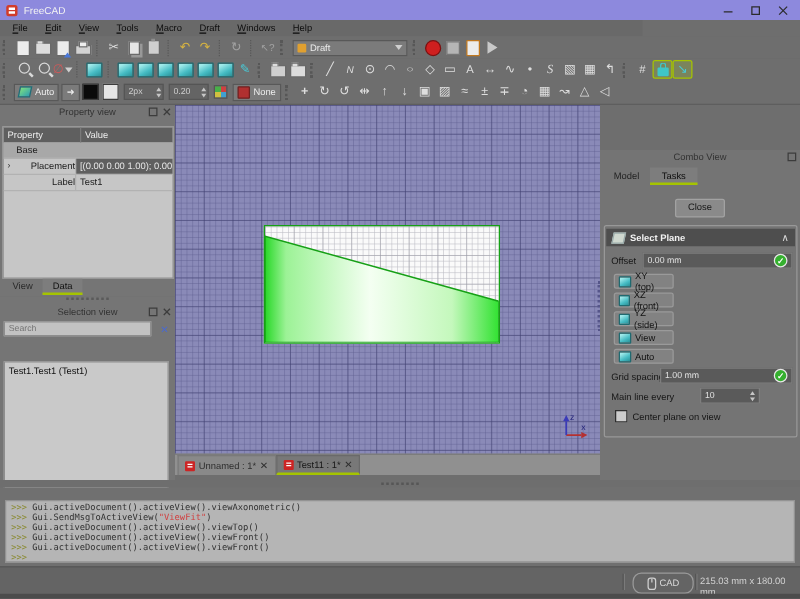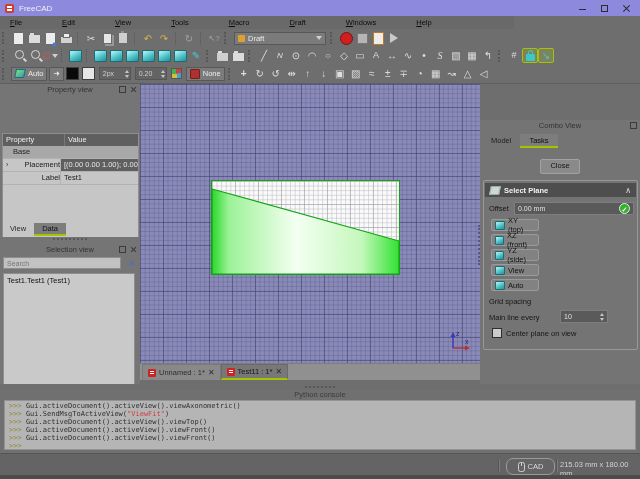--- a/index.html
+++ b/index.html
@@ -11,21 +11,21 @@
   .fc-logo{width:9px;height:9px;background:#d23c2a;border-radius:2px;position:relative;flex:none;}
   .fc-logo::after{content:"";position:absolute;left:2px;top:2px;width:5px;height:2px;background:#fff;box-shadow:0 3px 0 #fff;}
   .title-text{color:#f2f2f2;font-size:8px;margin-left:5px;}
   .win-controls{margin-left:auto;display:flex;gap:13px;align-items:center;margin-right:4px;}
   .wc{width:9px;height:9px;position:relative;cursor:default;}
   .wc-min::after{content:"";position:absolute;left:1px;top:5px;width:7px;height:1px;background:#2b2b2b;}
   .wc-max::after{content:"";position:absolute;left:1px;top:1px;width:5px;height:5px;border:1px solid #2b2b2b;}
   .wc-x::before,.wc-x::after{content:"";position:absolute;left:4px;top:0;width:1px;height:9px;background:#2b2b2b;}
   .wc-x::before{transform:rotate(45deg);} .wc-x::after{transform:rotate(-45deg);}
   
-  .menubar{left:0;top:16px;width:514px;height:13px;background:#696969;display:flex;align-items:center;padding-left:3px;box-sizing:border-box;gap:26px;}
+  .menubar{left:0;top:16px;width:514px;height:13px;background:#696969;display:flex;align-items:center;padding-left:3px;box-sizing:border-box;}
   .menu-item{display:inline-block;padding:0 7px;line-height:13px;color:#0d0d0d;}
   .menu-item::first-letter{text-decoration:underline;}
   
   .tb{left:0;width:640px;background:#6e6e6e;display:flex;align-items:center;box-sizing:border-box;}
   .tb1{top:29px;height:18px;} .tb2{top:47px;height:17px;} .tb3{top:64px;height:20px;border-bottom:1px solid #5e5e5e;}
   .tbh{width:3px;height:12px;border-left:2px dotted #575757;margin:0 3px 0 2px;flex:none;}
   .sep{width:2px;height:13px;border-left:1px dotted #585858;margin:0 3px;flex:none;}
   .ib{width:16px;height:15px;display:flex;align-items:center;justify-content:center;flex:none;color:#dcdcdc;font-size:10px;line-height:15px;}
   .glyph{color:#dedede;}
   .dim{color:#a2a2a2;}
@@ -64,37 +64,37 @@
   .ag-ico{width:9px;height:9px;background:conic-gradient(#d04040 0 25%,#40a0d0 0 50%,#d0c040 0 75%,#48b048 0);border:1px solid #555;margin-right:2px;}
   .layer-ico{width:8px;height:8px;background:#b03030;border-radius:1px;margin-right:3px;border:1px solid #701f1f;}
   
   .dock-title{height:11px;display:flex;align-items:center;justify-content:center;color:#333;position:relative;}
   .dock-btns{position:absolute;right:3px;top:2px;display:flex;gap:4px;align-items:center;}
   .float-ic{width:5px;height:5px;border:1px solid #3c3c3c;}
   .x-ic{width:7px;height:7px;position:relative;}
   .x-ic::before,.x-ic::after{content:"";position:absolute;left:3px;top:0;width:1px;height:7px;background:#3c3c3c;}
   .x-ic::before{transform:rotate(45deg);} .x-ic::after{transform:rotate(-45deg);}
   
-  .ptable{position:absolute;left:2px;top:17px;width:135px;height:120px;background:#c6c6c6;border:1px solid #8e8e8e;margin-top:32px;}
+  .ptable{position:absolute;left:2px;top:17px;width:135px;height:120px;background:#c6c6c6;border:1px solid #8e8e8e;}
   .phead{display:flex;background:#5f5f5f;color:#ececec;height:12px;line-height:12px;}
   .phead .c1{width:58px;padding-left:3px;border-right:1px solid #7a7a7a;}
   .phead .c2{flex:1;padding-left:3px;}
   .prow{display:flex;height:12px;line-height:12px;border-bottom:1px solid #b2b2b2;}
   .prow .c1{width:58px;padding-left:12px;border-right:1px solid #b2b2b2;box-sizing:border-box;overflow:hidden;white-space:nowrap;text-align:right;}
   .prow .c2{flex:1;padding-left:3px;overflow:hidden;white-space:nowrap;}
   .pgroup{background:#a8a8a8;height:12px;line-height:12px;padding-left:10px;border-bottom:1px solid #b2b2b2;color:#222;}
   .vsel{background:#5f5f5f;color:#e6e6e6;}
   .expander{position:absolute;left:3px;font-size:7px;color:#333;}
   .small-tabs{position:absolute;left:2px;display:flex;height:13px;}
   .stab{padding:0 8px;line-height:12px;color:#2a2a2a;}
   .stab.on{background:#7d7d7d;border-bottom:2px solid #a5c400;box-sizing:border-box;color:#111;}
   
   .search{position:absolute;left:3px;top:20px;width:118px;height:12px;background:#c2c2c2;border:1px solid #8e8e8e;font-size:7px;font-family:"Liberation Sans",sans-serif;color:#222;padding:0 3px;box-sizing:border-box;outline:none;}
   .clear-ic{position:absolute;right:5px;top:22px;color:#4a6ad0;font-size:8px;}
-  .sel-list{position:absolute;left:3px;top:36px;width:132px;height:112px;background:#c9c9c9;border:1px solid #8e8e8e;padding:2px 3px;box-sizing:border-box;color:#101010;}
+  .sel-list{position:absolute;left:3px;top:52px;width:132px;height:112px;background:#c9c9c9;border:1px solid #8e8e8e;padding:2px 3px;box-sizing:border-box;color:#101010;}
   .hdots{height:4px;border-top:2px dotted #5a5a5a;width:34px;margin:1px auto 0;}
   
   .viewport{left:140px;top:84px;width:340px;height:279px;background-color:#8a8ab8;
     background-image:
       linear-gradient(to right,rgba(62,62,110,.5) 1px,transparent 1px),
       linear-gradient(to bottom,rgba(62,62,110,.5) 1px,transparent 1px),
       linear-gradient(to right,rgba(96,96,146,.45) 1px,transparent 1px),
       linear-gradient(to bottom,rgba(96,96,146,.45) 1px,transparent 1px);
     background-size:23px 23px,23px 23px,4.6px 4.6px,4.6px 4.6px;}
   .wp-rect{position:absolute;left:71px;top:96px;width:187px;height:93px;background-color:#fafafa;
@@ -474,20 +474,24 @@
         <span>View</span>
       </div>
       <div class="pbtn" style="top:98px;">
         <div class="cube"></div>
         <span>Auto</span>
       </div>
 
       <div class="trow" style="left:5px;top:116px;">
         <span>Grid spacing</span>
       </div>
+      <div class="tinput" style="position:absolute;left:44px;top:113px;width:106px;">
+        <input value="1.00 mm" style="">
+        <div class="chk">✓</div>
+      </div>
 
       <div class="trow" style="left:5px;top:132px;">
         <span>Main line every</span>
       </div>
       <div class="tinput" style="position:absolute;left:76px;top:129px;width:48px;">
         <input value="10" style="">
         <div class="arr" style="display:flex;flex-direction:column;gap:2px;">
           <div class="tri-u"></div>
           <div class="tri-dn"></div>
         </div>
@@ -498,21 +502,20 @@
         <span>Center plane on view</span>
       </div>
     </div>
   </div>
 
   <div class="abs splitter">
       <div class="dots"></div>
     </div>
 
   <div class="abs console">
-    <div class="console-title">Python console</div>
     <div class="console-body">
       <div><span class="prompt">&gt;&gt;&gt;</span> <span>Gui.activeDocument().activeView().viewAxonometric()</span></div>
       <div><span class="prompt">&gt;&gt;&gt;</span> <span>Gui.SendMsgToActiveView(</span><span class="str">"ViewFit"</span><span>)</span></div>
       <div><span class="prompt">&gt;&gt;&gt;</span> <span>Gui.activeDocument().activeView().viewTop()</span></div>
       <div><span class="prompt">&gt;&gt;&gt;</span> <span>Gui.activeDocument().activeView().viewFront()</span></div>
       <div><span class="prompt">&gt;&gt;&gt;</span> <span>Gui.activeDocument().activeView().viewFront()</span></div>
       <div><span class="prompt">&gt;&gt;&gt;</span> <span></span></div>
     </div>
   </div>
 

